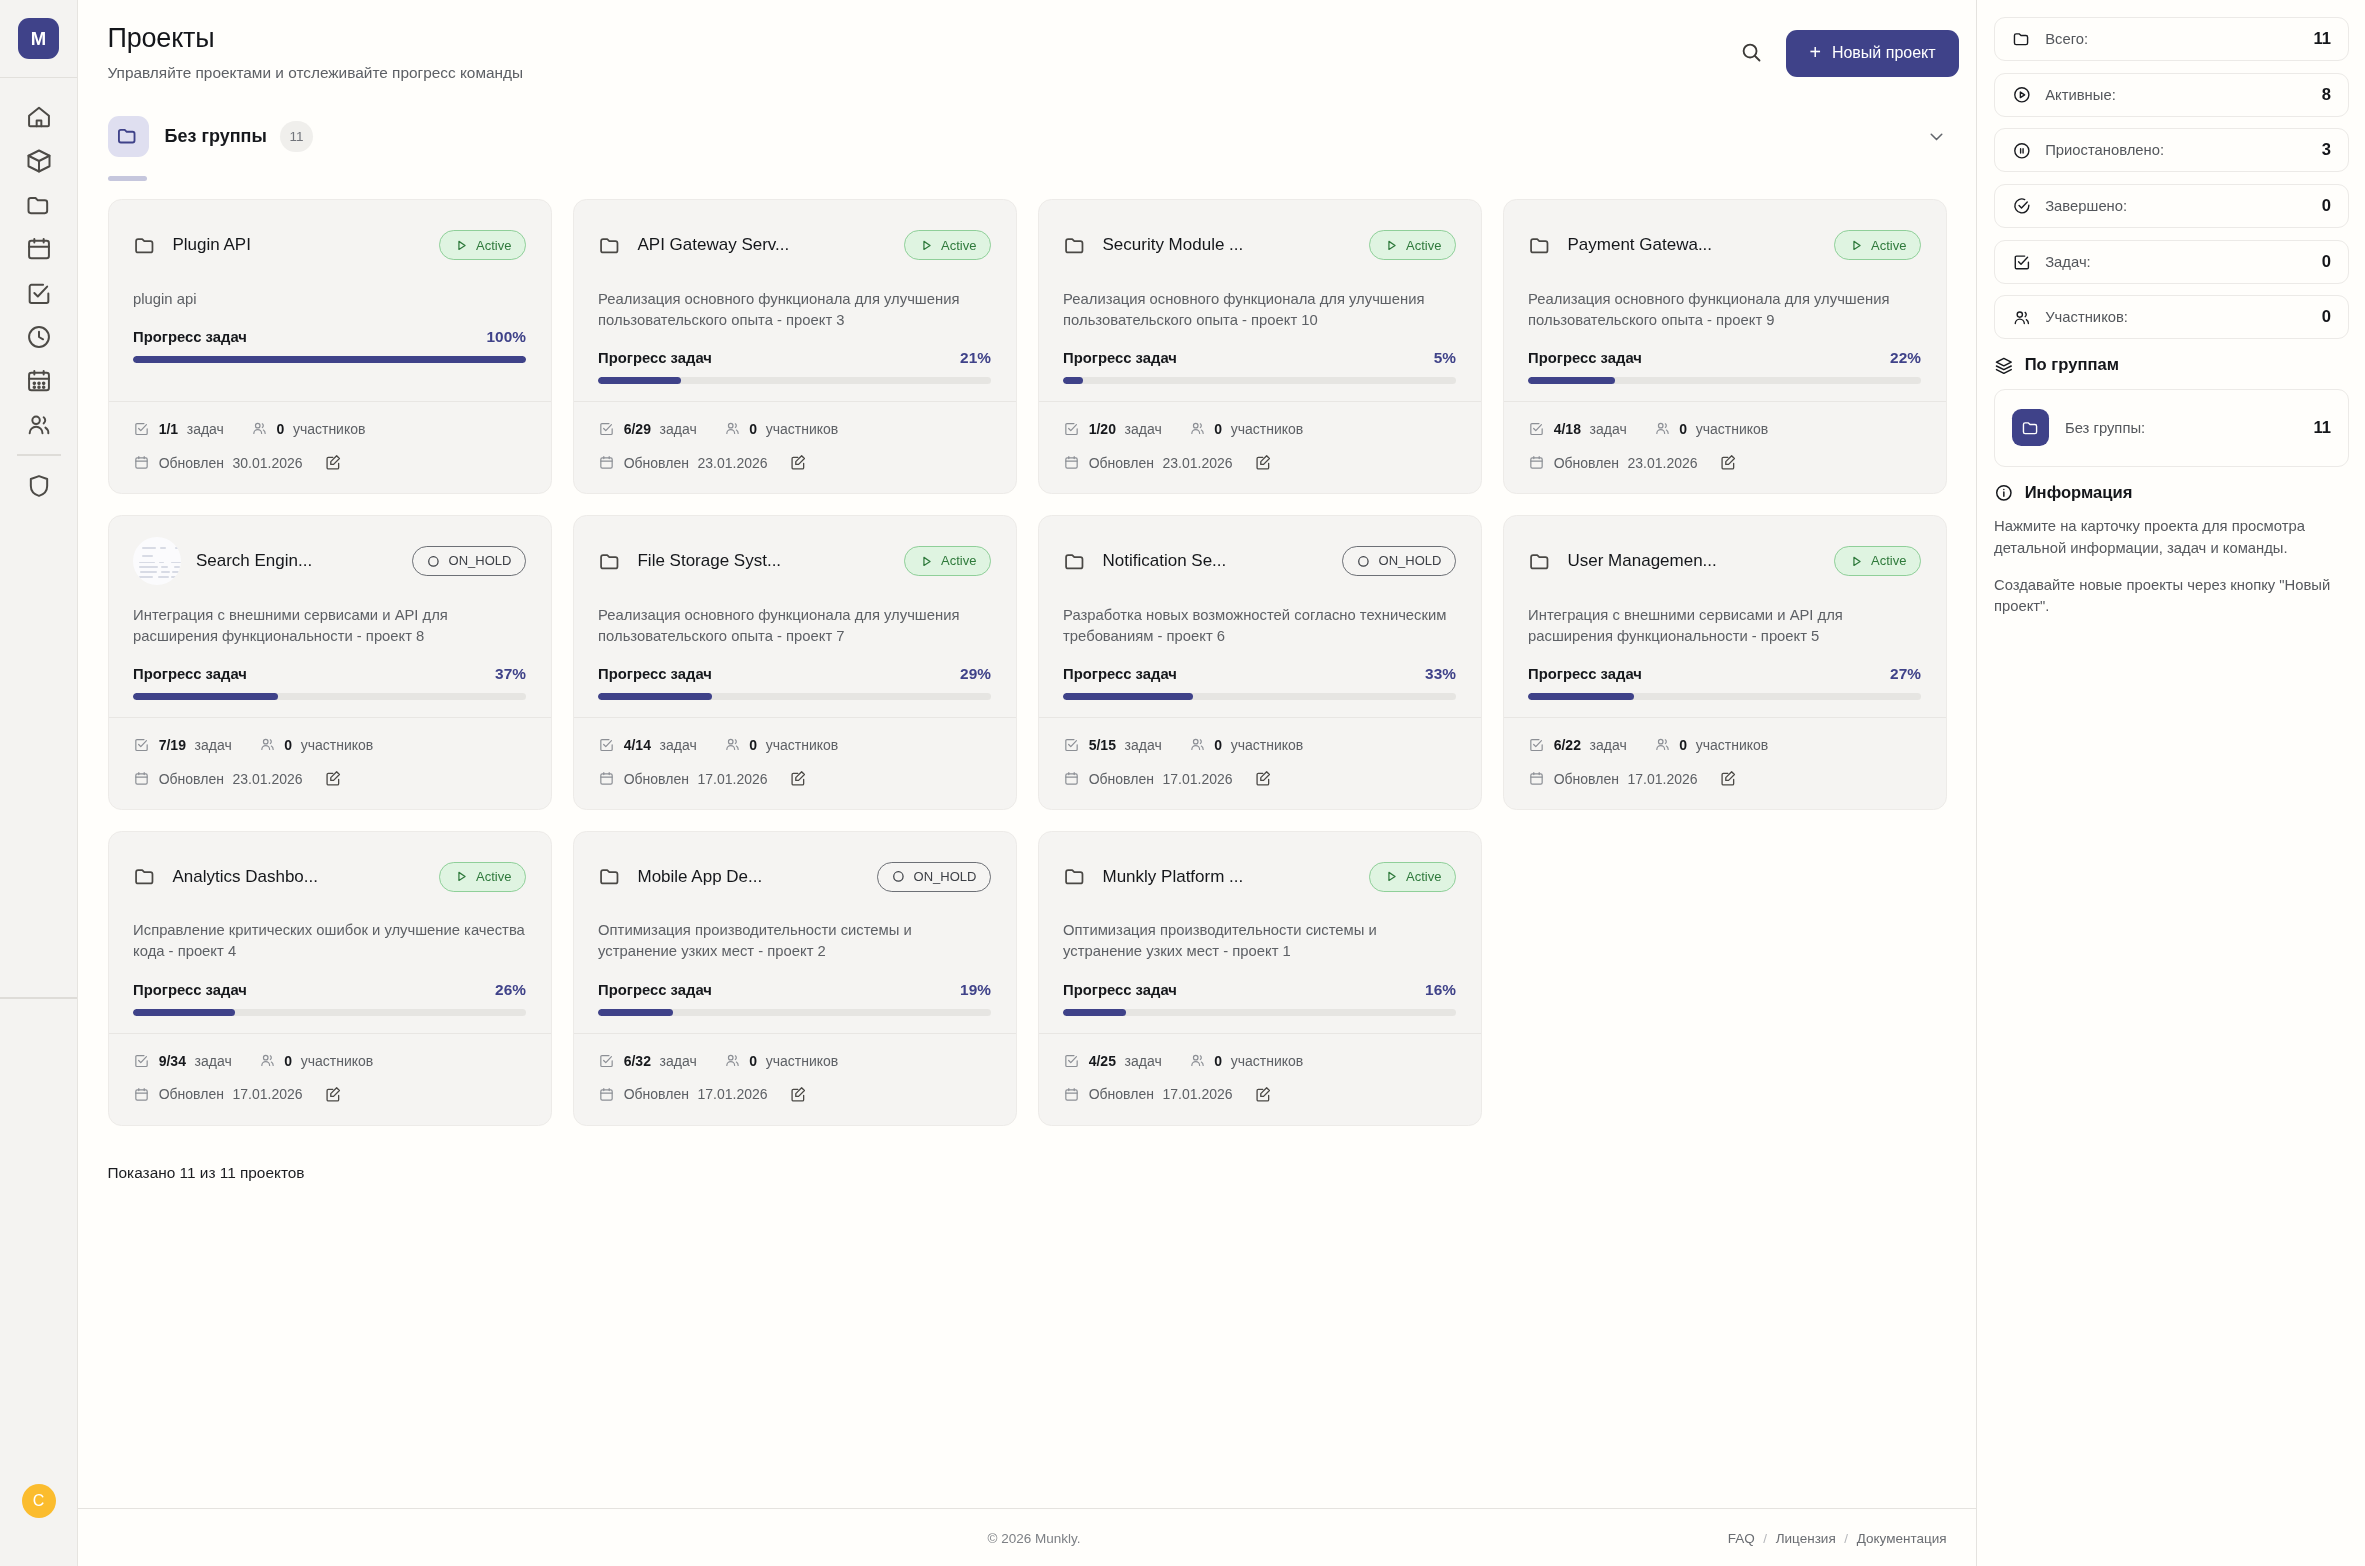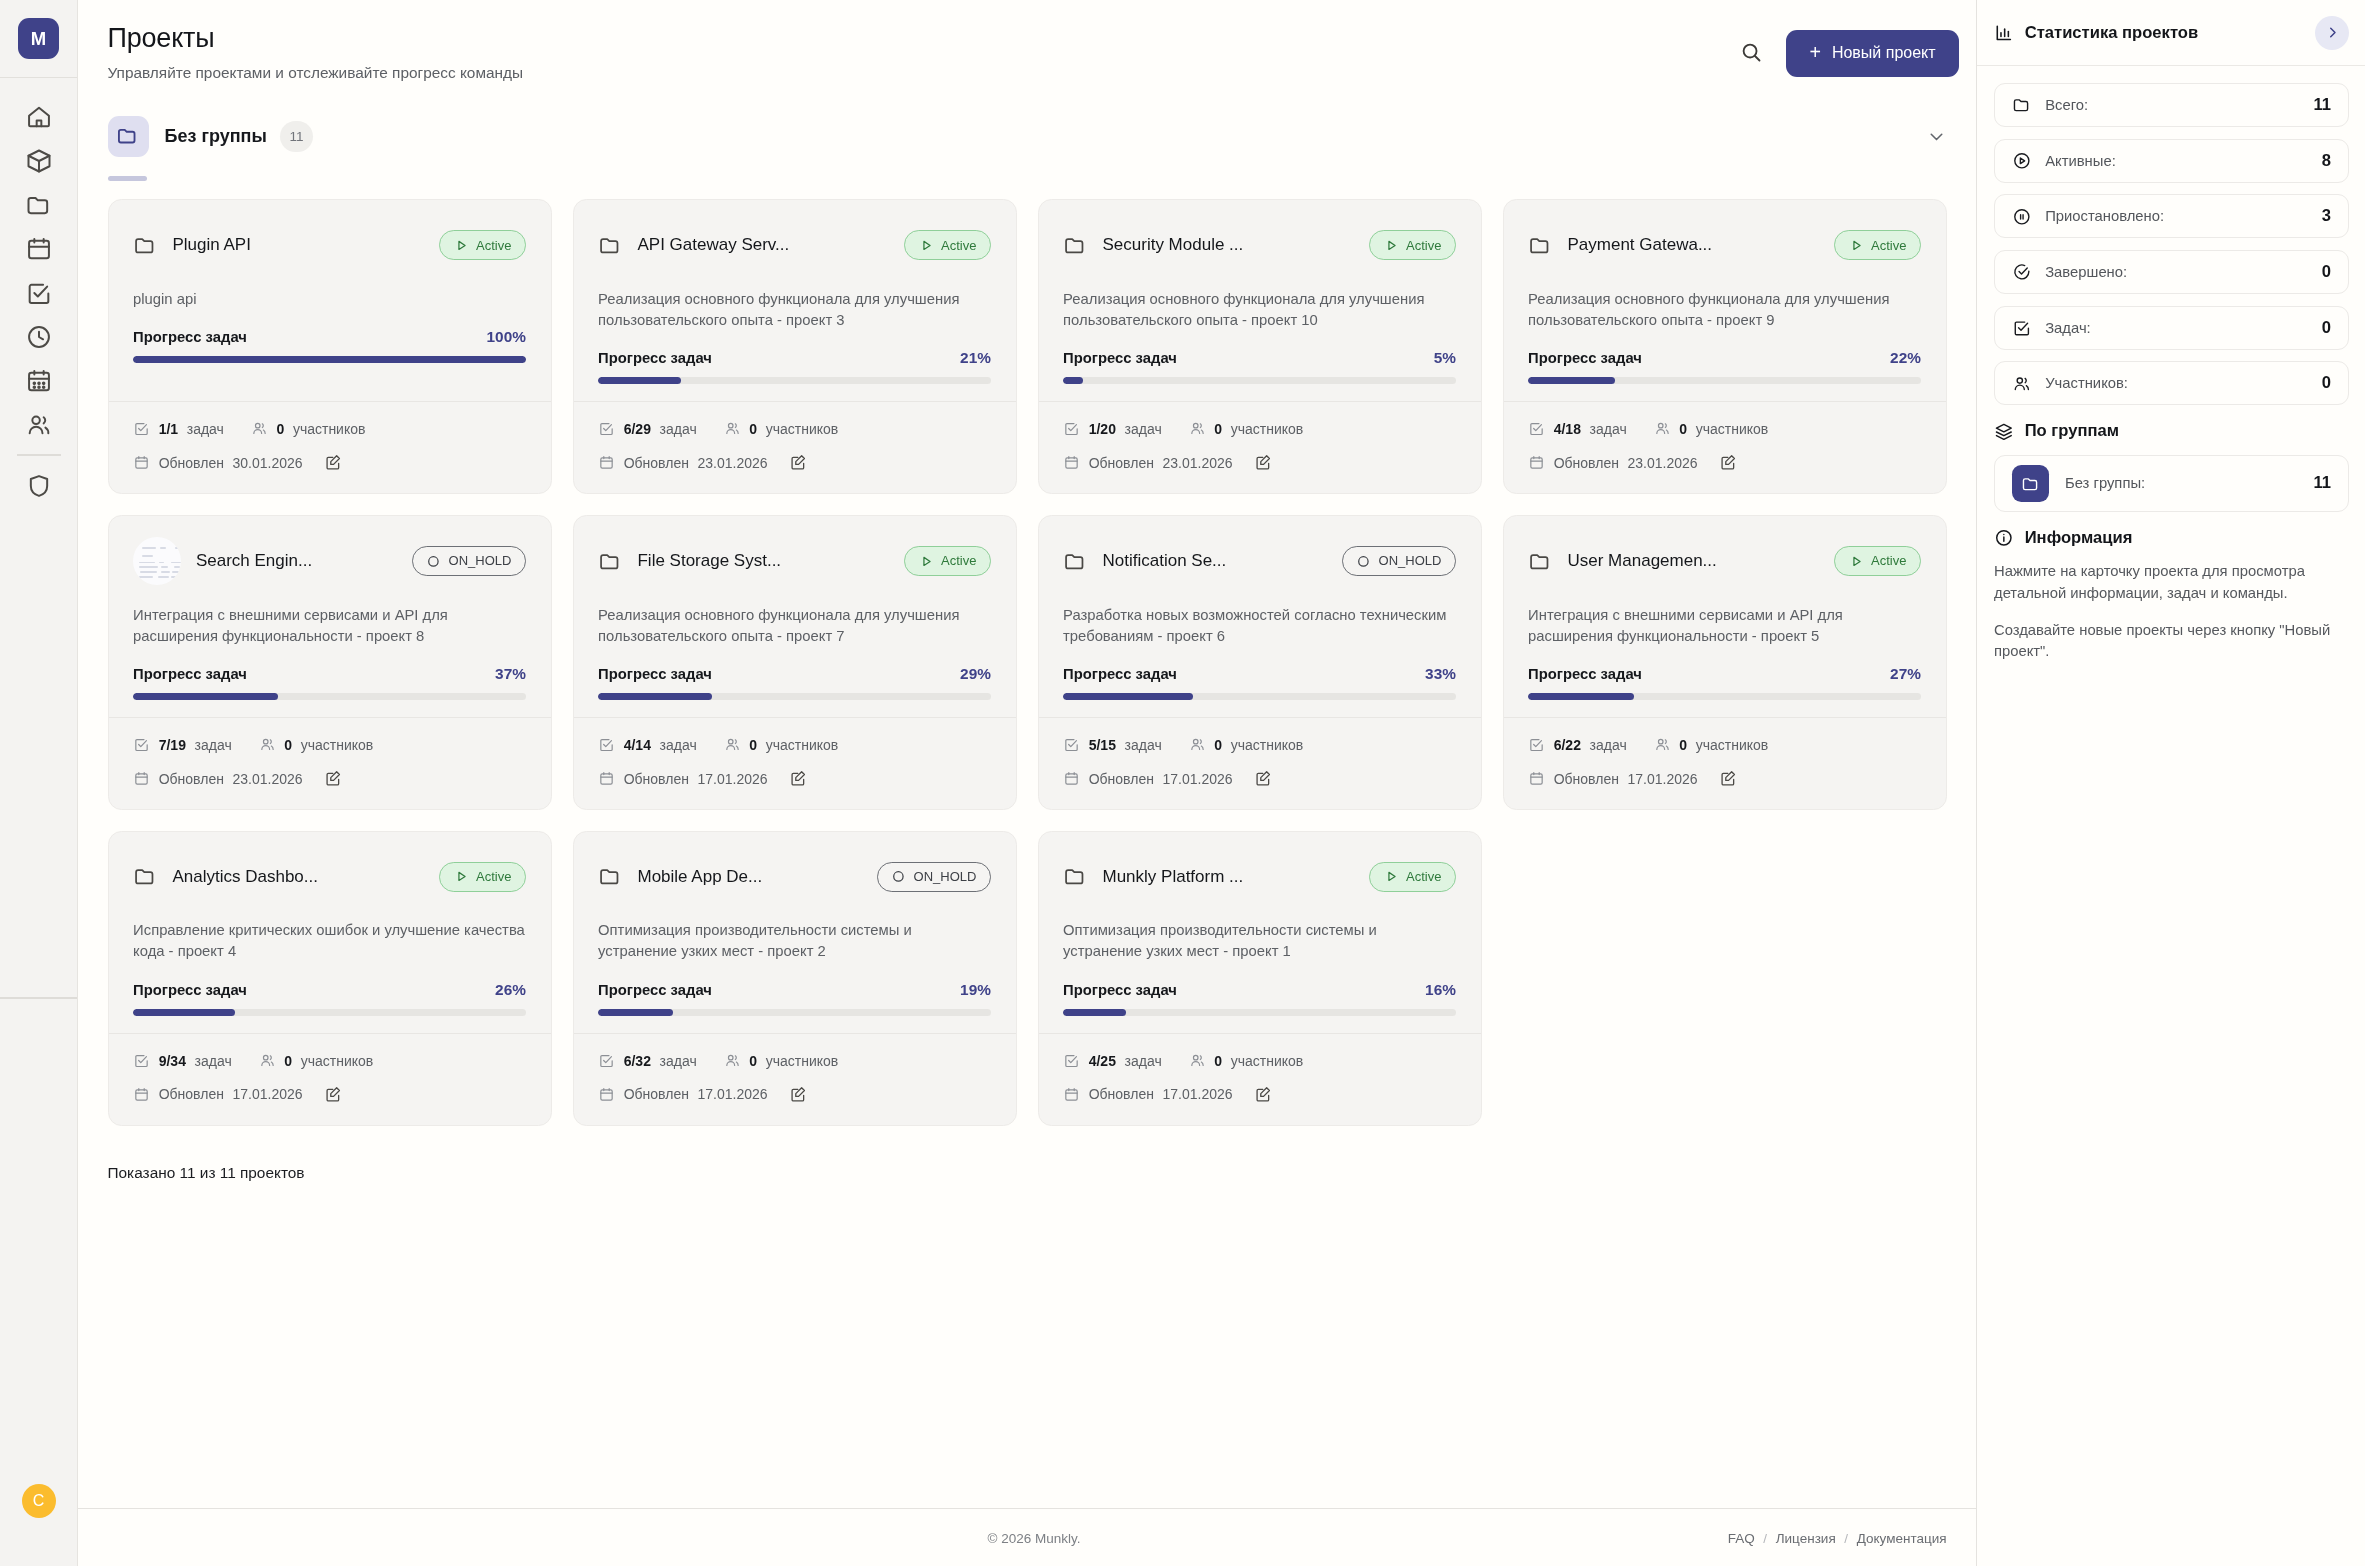--- a/index.html
+++ b/index.html
@@ -256,21 +256,21 @@
   .section-head svg { width: 19.7px; height: 19.7px; display: block; color: #16181c; }
   .section-head .t { font-size: 16.6px; font-weight: 700; color: #14161a; }
 
   .group-stat-icon {
     width: 37px; height: 37px; border-radius: 9.2px;
     background: #3f4289; color: #fff;
     display: flex; align-items: center; justify-content: center;
     flex: 0 0 auto;
   }
   .group-stat-icon svg { width: 19.7px; height: 19.7px; display: block; }
-  .stat-card.group-row { height: 57px; }
+  .stat-card.group-row { height: 78px; }
   .stat-card.group-row .stat-label { margin-left: 16px; }
 
   .info-text {
     font-size: 14.8px; line-height: 1.44; color: #55585d;
     margin-bottom: 16px;
   }
 </style>
 </head>
 <body>
 
@@ -1289,38 +1289,20 @@
       <a>FAQ</a>
       <span class="sep">/</span>
       <a>Лицензия</a>
       <span class="sep">/</span>
       <a>Документация</a>
     </div>
   </div>
 </div>
 
 <div class="rpanel">
-  <div class="rpanel-head">
-    <span class="rpanel-head-icon">
-        <svg viewBox="0 0 24 24" fill="none" stroke="currentColor" stroke-width="1.9" stroke-linecap="round" stroke-linejoin="round">
-          <path d="M4 4v16h16"></path>
-          <path d="M8.5 16.5V12"></path>
-          <path d="M13 16.5V7.5"></path>
-          <path d="M17.5 16.5v-6"></path>
-        </svg>
-      </span>
-    <div class="rpanel-title">Статистика проектов</div>
-    <div class="collapse-btn">
-      <span>
-          <svg viewBox="0 0 24 24" fill="none" stroke="currentColor" stroke-width="2.1" stroke-linecap="round" stroke-linejoin="round">
-            <path d="M9.5 6l6 6-6 6"></path>
-          </svg>
-        </span>
-    </div>
-  </div>
   <div class="rpanel-body">
     <div id="stats-list">
         <div class="stat-card">
           <span class="stat-icon">
             <svg viewBox="0 0 24 24" fill="none" stroke="currentColor" stroke-width="1.7" stroke-linecap="round" stroke-linejoin="round">
               <path d="M3 8a2 2 0 0 1 2-2h4l2 2h6a2 2 0 0 1 2 2v7a2 2 0 0 1-2 2H5a2 2 0 0 1-2-2z"></path>
             </svg>
           </span>
           <span class="stat-label">Всего:</span>
           <span class="stat-value">11</span>

